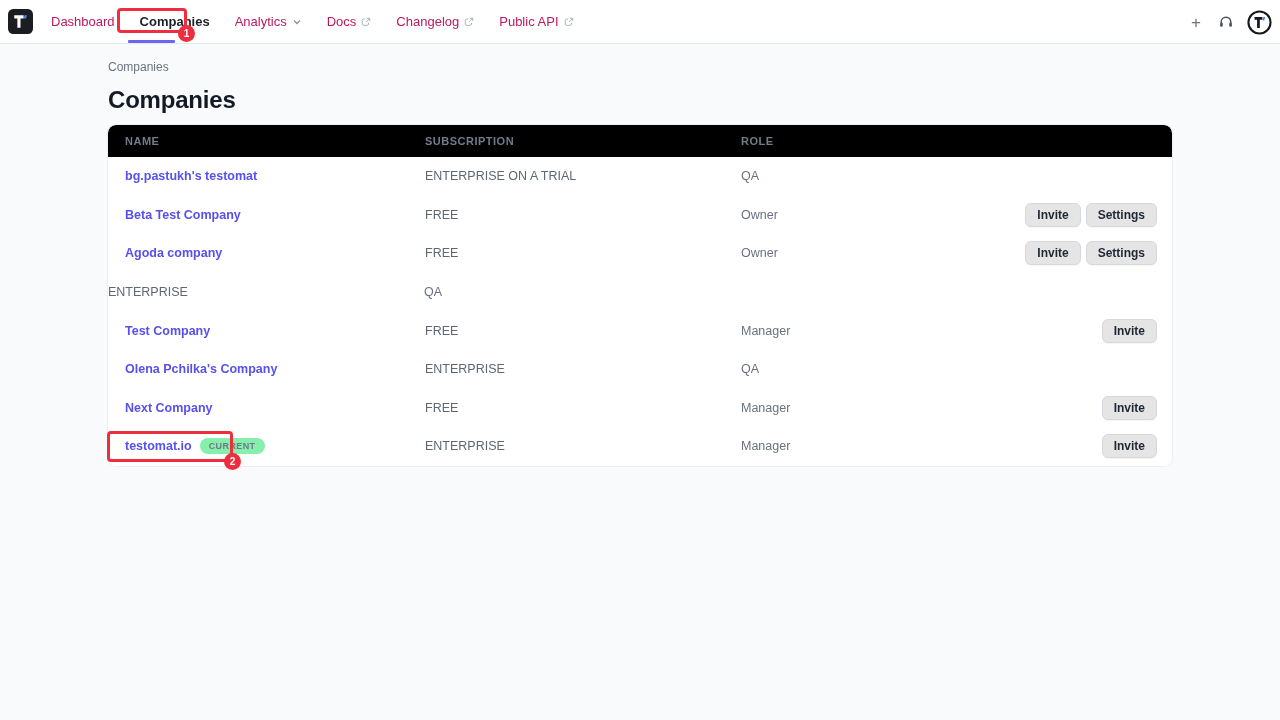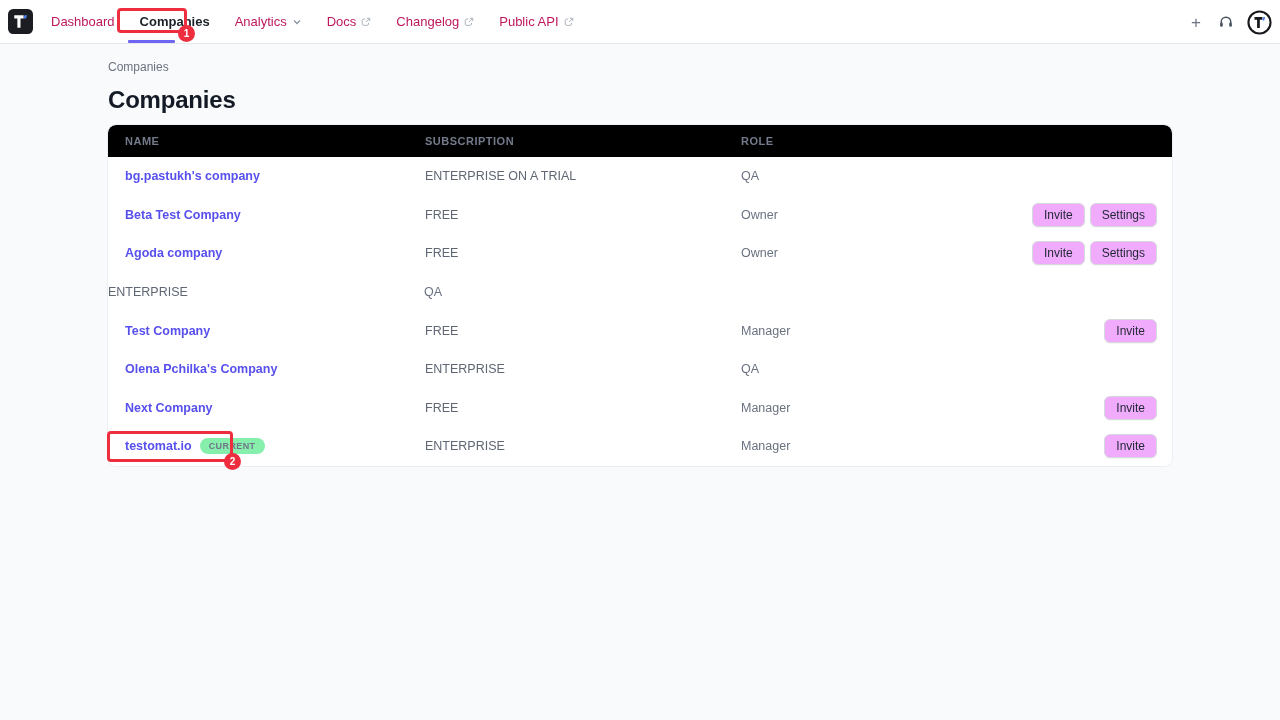--- a/index.html
+++ b/index.html
@@ -77,22 +77,22 @@
     text-decoration:none; cursor:pointer;
   }
   .cell-sub { font-size:12.5px; color:#5f6774; }
   .cell-role { font-size:12.5px; color:#6a7280; }
   .current-badge {
     margin-left:8px; background:#86efac; color:#70778a;
     font-size:9px; font-weight:700; letter-spacing:0.4px;
     padding:3px 9px; border-radius:9px; text-transform:uppercase;
   }
   .btn {
-    font-family:inherit; font-size:12px; font-weight:400; color:#1f2733;
-    background:#f0abfc; border:1px solid #d5d8dd; border-radius:6px;
+    font-family:inherit; font-size:12px; font-weight:700; color:#1f2733;
+    background:#e5e5e5; border:1px solid #d5d8dd; border-radius:6px;
     padding:4px 11px; cursor:pointer;
     box-shadow:0 1px 1px rgba(0,0,0,0.04);
   }
 
   
   .anno-rect {
     position:absolute; border:3px solid #ee2d3e; border-radius:4px;
     pointer-events:none;
   }
   .anno-rect.step1 { left:117px; top:8px; width:70px; height:25px; }
@@ -188,21 +188,21 @@
 
 <section class="card">
   <div class="thead">
     <div class="th col-name">Name</div>
     <div class="th col-sub">Subscription</div>
     <div class="th col-role">Role</div>
   </div>
   <div id="tbody">
   <div class="trow">
     <div class="col-name">
-      <a class="company-link">bg.pastukh's company</a>
+      <a class="company-link">bg.pastukh's testomat</a>
 
     </div>
     <div class="col-sub cell-sub">ENTERPRISE ON A TRIAL</div>
     <div class="col-role cell-role">QA</div>
     <div class="col-actions"></div>
   </div>
 
   <div class="trow">
     <div class="col-name">
       <a class="company-link">Beta Test Company</a>

